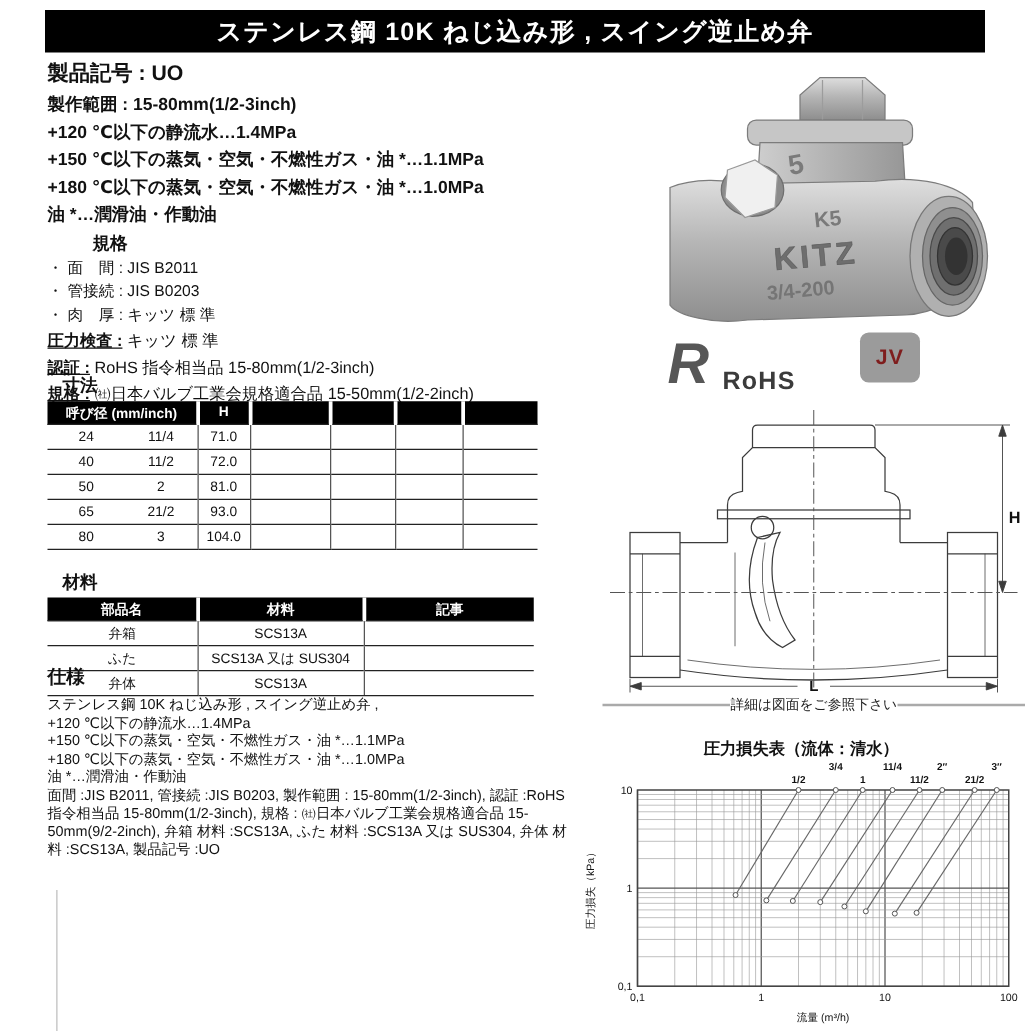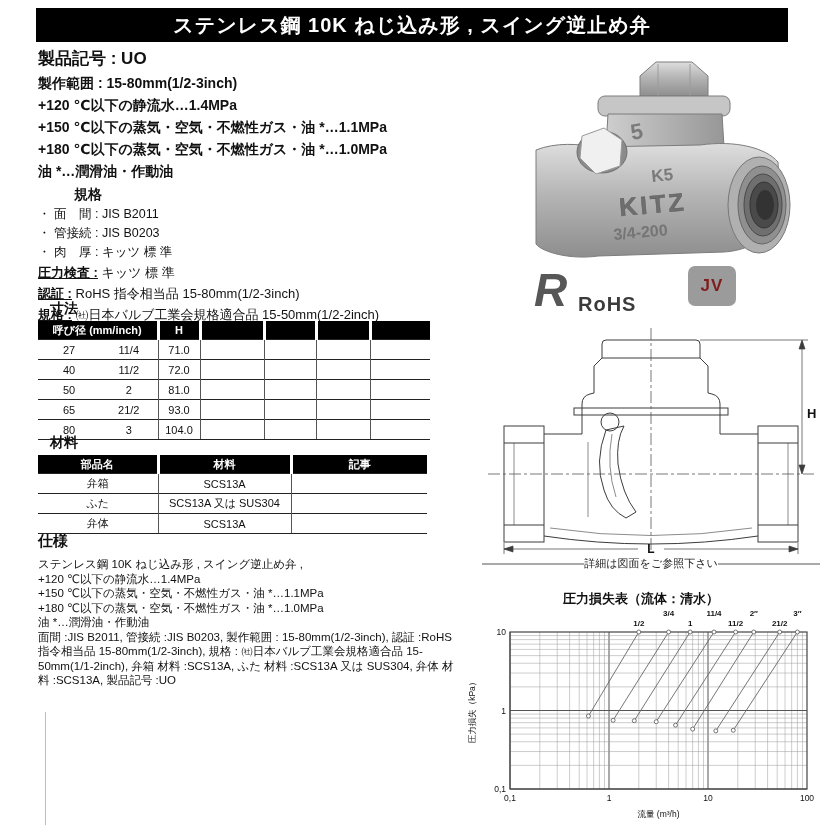--- a/index.html
+++ b/index.html
@@ -99,21 +99,21 @@
       <tbody>
           <tr>
         <th colspan="2">呼び径 (mm/inch)</th>
         <th>H</th>
         <th></th>
         <th></th>
         <th></th>
         <th></th>
       </tr>
       <tr>
-        <td>27</td>
+        <td>24</td>
         <td>11/4</td>
         <td class="vl">71.0</td>
         <td class="vl"></td>
             <td class="vl"></td>
             <td class="vl"></td>
             <td class="vl"></td>
       </tr>
       <tr>
         <td>40</td>
         <td>11/2</td>
@@ -147,21 +147,21 @@
         <td class="vl">104.0</td>
         <td class="vl"></td>
             <td class="vl"></td>
             <td class="vl"></td>
             <td class="vl"></td>
       </tr>
     </tbody>
       </table>
   </div>
 
-  <div class="tbl-wrap" style="top:434px;">
+  <div class="tbl-wrap" style="top:457px;">
     <div class="tbl-h">材料</div>
     <table>
       <colgroup>
           <col style="width:120px">
           <col style="width:133px">
           <col style="width:136px">
         </colgroup>
       <tbody>
           <tr>
         <th>部品名</th>
@@ -187,21 +187,21 @@
       </table>
   </div>
 
   <div class="specs">
     <div class="spec-h">仕様</div>
     <div class="spec-line">ステンレス鋼 10K ねじ込み形 , スイング逆止め弁 ,</div>
     <div class="spec-line">+120 ℃以下の静流水…1.4MPa</div>
     <div class="spec-line">+150 ℃以下の蒸気・空気・不燃性ガス・油 *…1.1MPa</div>
     <div class="spec-line">+180 ℃以下の蒸気・空気・不燃性ガス・油 *…1.0MPa</div>
     <div class="spec-line">油 *…潤滑油・作動油</div>
-    <div class="spec-line">面間 :JIS B2011, 管接続 :JIS B0203, 製作範囲 : 15-80mm(1/2-3inch), 認証 :RoHS 指令相当品 15-80mm(1/2-3inch), 規格 : ㈳日本バルブ工業会規格適合品 15-50mm(1/1-2inch), 弁箱 材料 :SCS13A, ふた 材料 :SCS13A 又は SUS304, 弁体 材料 :SCS13A, 製品記号 :UO</div>
+    <div class="spec-line">面間 :JIS B2011, 管接続 :JIS B0203, 製作範囲 : 15-80mm(1/2-3inch), 認証 :RoHS 指令相当品 15-80mm(1/2-3inch), 規格 : ㈳日本バルブ工業会規格適合品 15-50mm(9/2-2inch), 弁箱 材料 :SCS13A, ふた 材料 :SCS13A 又は SUS304, 弁体 材料 :SCS13A, 製品記号 :UO</div>
   </div>
 
   <div class="photo">
     <svg width="272" height="222" viewBox="0 0 272 222">
       <defs>
         <linearGradient id="metalV" x1="0" y1="0" x2="0" y2="1">
           <stop offset="0" stop-color="#dedede"></stop>
             <stop offset="0.45" stop-color="#b5b5b5"></stop>
             <stop offset="1" stop-color="#8e8e8e"></stop>
         </linearGradient>

